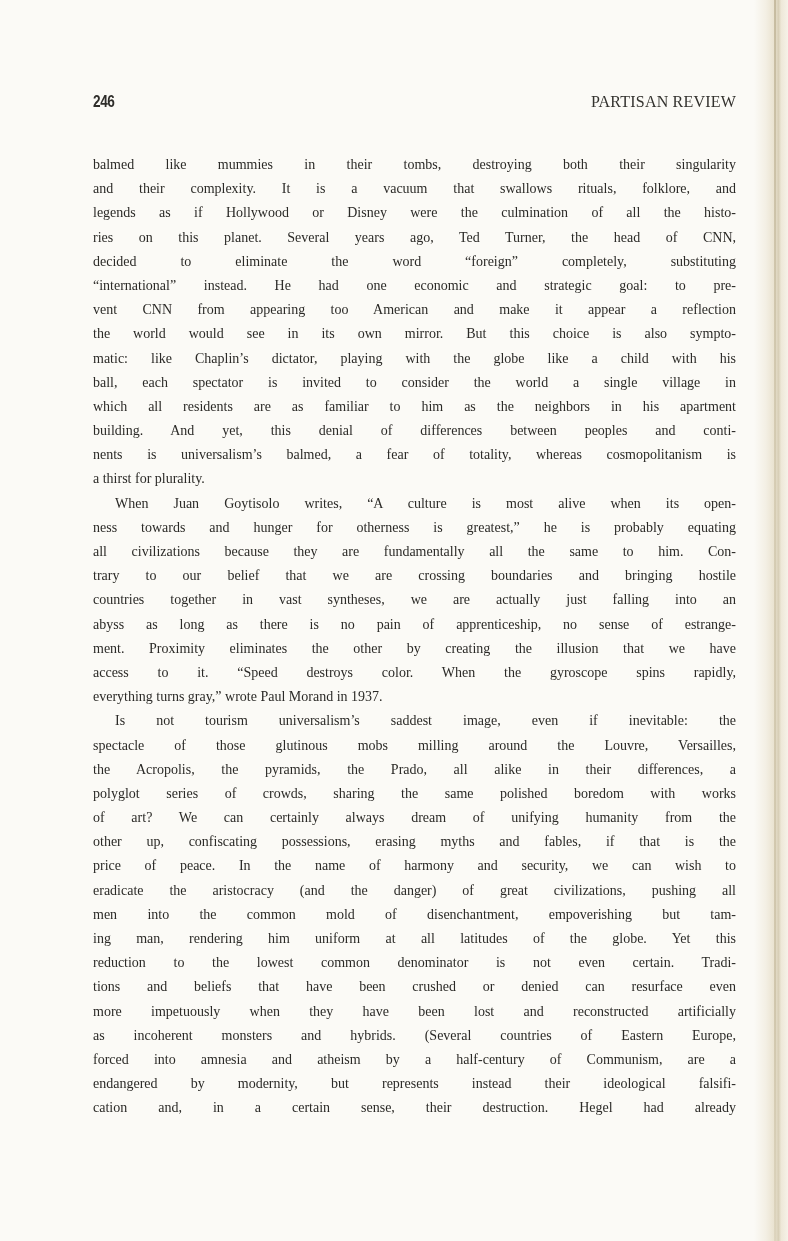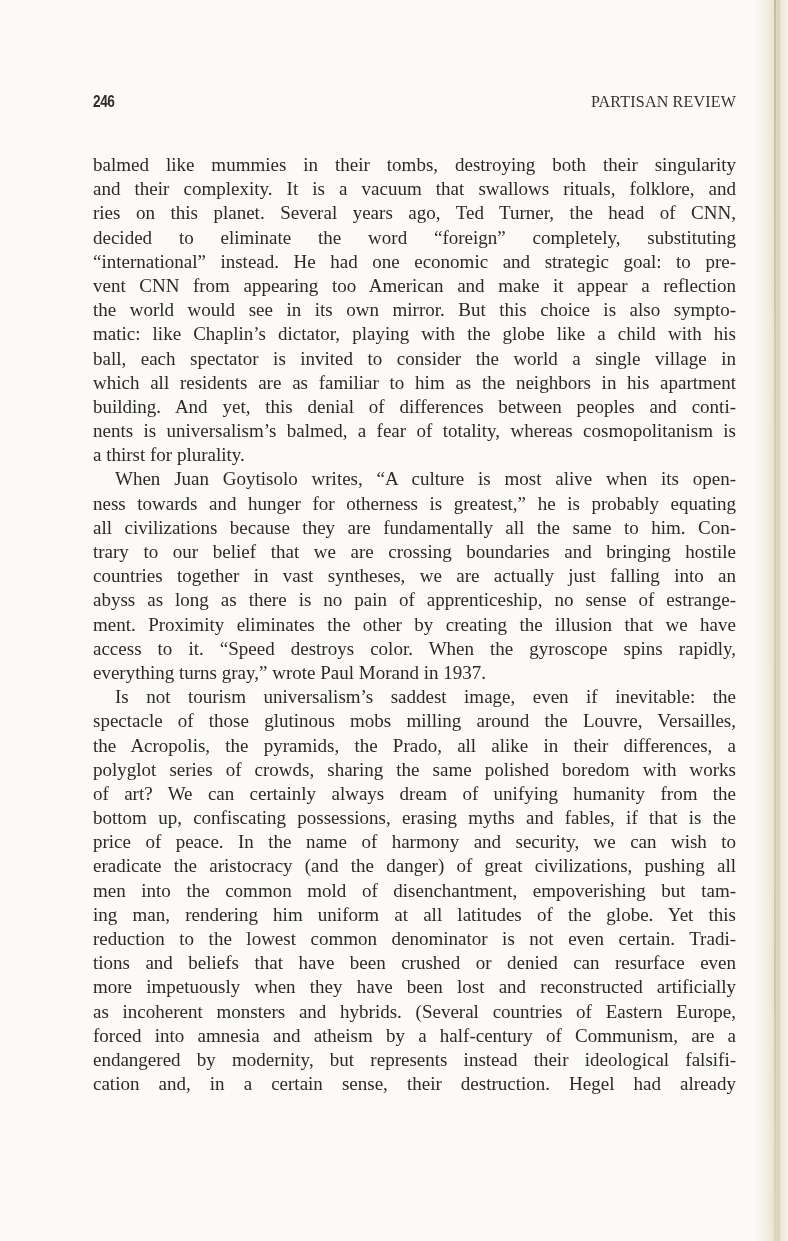--- a/index.html
+++ b/index.html
@@ -32,21 +32,21 @@
   .journal-title {
     position: absolute; right: 0; top: 0;
     font-size: 16px; letter-spacing: 0.2px; color: #33322e;
   }
   .body-text {
     position: absolute; top: 153px; left: 93px; width: 643px;
   }
   .line {
     display: block;
     height: 24.2px; line-height: 24.2px;
-    font-size: 19px;
+    font-size: 14px;
     text-align: justify;
     text-align-last: justify;
     white-space: nowrap;
     overflow: visible;
   }
   .line.indent { text-indent: 22px; }
   .line.last { text-align-last: left; }
 </style>
 </head>
 <body>
@@ -55,20 +55,21 @@
 <div class="edge-line"></div>
 
 <div class="running-head">
   <span class="page-number">246</span>
   <span class="journal-title">PARTISAN REVIEW</span>
 </div>
 
 <div class="body-text">
   <span class="line">balmed like mummies in their tombs, destroying both their singularity</span>
   <span class="line">and their complexity. It is a vacuum that swallows rituals, folklore, and</span>
+  <span class="line">legends as if Hollywood or Disney were the culmination of all the histo-</span>
   <span class="line">ries on this planet. Several years ago, Ted Turner, the head of CNN,</span>
   <span class="line">decided to eliminate the word “foreign” completely, substituting</span>
   <span class="line">“international” instead. He had one economic and strategic goal: to pre-</span>
   <span class="line">vent CNN from appearing too American and make it appear a reflection</span>
   <span class="line">the world would see in its own mirror. But this choice is also sympto-</span>
   <span class="line">matic: like Chaplin’s dictator, playing with the globe like a child with his</span>
   <span class="line">ball, each spectator is invited to consider the world a single village in</span>
   <span class="line">which all residents are as familiar to him as the neighbors in his apartment</span>
   <span class="line">building. And yet, this denial of differences between peoples and conti-</span>
   <span class="line">nents is universalism’s balmed, a fear of totality, whereas cosmopolitanism is</span>
@@ -80,21 +81,21 @@
   <span class="line">countries together in vast syntheses, we are actually just falling into an</span>
   <span class="line">abyss as long as there is no pain of apprenticeship, no sense of estrange-</span>
   <span class="line">ment. Proximity eliminates the other by creating the illusion that we have</span>
   <span class="line">access to it. “Speed destroys color. When the gyroscope spins rapidly,</span>
   <span class="line last">everything turns gray,” wrote Paul Morand in 1937.</span>
   <span class="line indent">Is not tourism universalism’s saddest image, even if inevitable: the</span>
   <span class="line">spectacle of those glutinous mobs milling around the Louvre, Versailles,</span>
   <span class="line">the Acropolis, the pyramids, the Prado, all alike in their differences, a</span>
   <span class="line">polyglot series of crowds, sharing the same polished boredom with works</span>
   <span class="line">of art? We can certainly always dream of unifying humanity from the</span>
-  <span class="line">bottom up, confiscating possessions, erasing myths and fables, if that is the</span>
+  <span class="line">other up, confiscating possessions, erasing myths and fables, if that is the</span>
   <span class="line">price of peace. In the name of harmony and security, we can wish to</span>
   <span class="line">eradicate the aristocracy (and the danger) of great civilizations, pushing all</span>
   <span class="line">men into the common mold of disenchantment, empoverishing but tam-</span>
   <span class="line">ing man, rendering him uniform at all latitudes of the globe. Yet this</span>
   <span class="line">reduction to the lowest common denominator is not even certain. Tradi-</span>
   <span class="line">tions and beliefs that have been crushed or denied can resurface even</span>
   <span class="line">more impetuously when they have been lost and reconstructed artificially</span>
   <span class="line">as incoherent monsters and hybrids. (Several countries of Eastern Europe,</span>
   <span class="line">forced into amnesia and atheism by a half-century of Communism, are a</span>
   <span class="line">endangered by modernity, but represents instead their ideological falsifi-</span>

